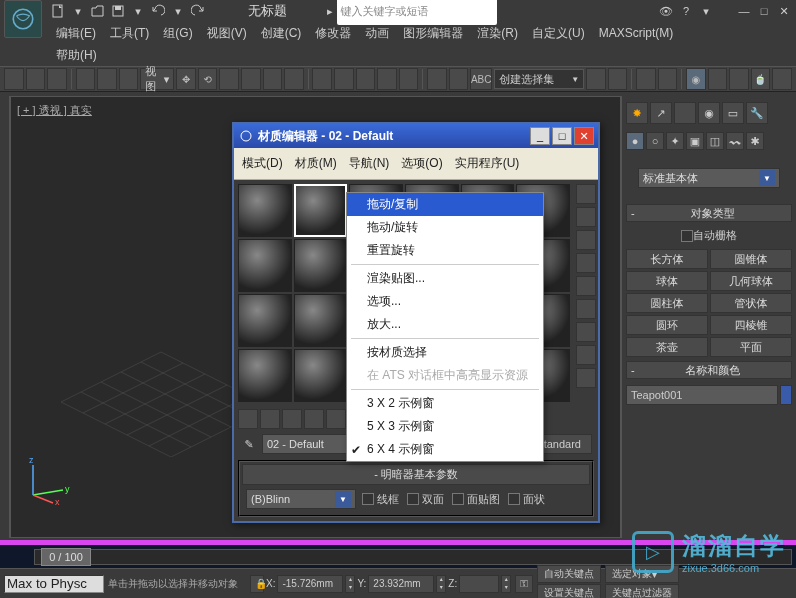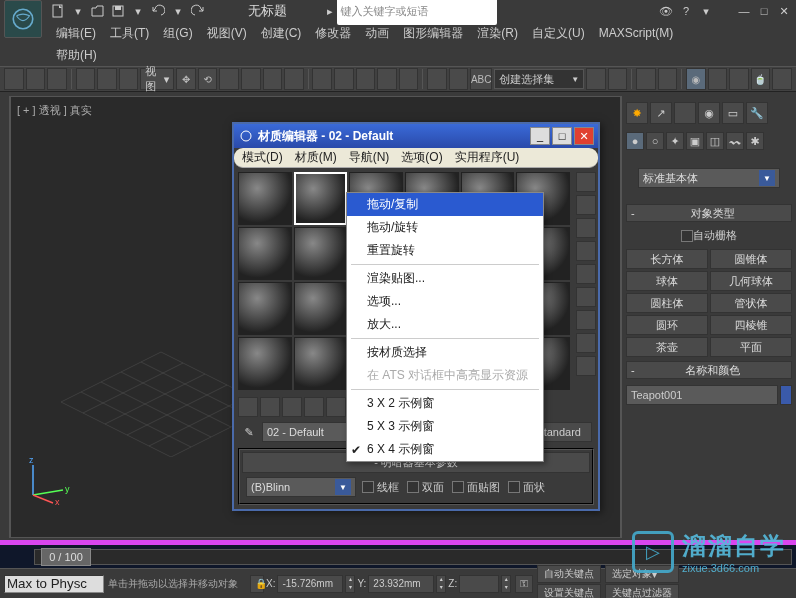--- a/index.html
+++ b/index.html
@@ -27,21 +27,21 @@
 .toolbar .tbtn { width: 22px; height: 22px; background: #4a4a4a; border: 1px solid #333; cursor: pointer; display: flex; align-items: center; justify-content: center; font-size: 10px; color: #bbb; }
 .toolbar .tbtn.active { background: #5a6a7a; }
 .toolbar .sep { width: 1px; height: 20px; background: #555; margin: 0 2px; }
 .toolbar .tlabel { color: #ccc; padding: 0 4px; background: #4a4a4a; border: 1px solid #333; height: 22px; display: flex; align-items: center; }
 .toolbar .tdropdown { background: #333; border: 1px solid #555; height: 20px; color: #ccc; padding: 0 4px; min-width: 90px; display: flex; align-items: center; justify-content: space-between; }
 .toolbar .tdropdown .dd-arrow { font-size: 8px; }
 
 
 .main { position: absolute; top: 96px; left: 0; right: 0; bottom: 60px; display: flex; }
 .viewport-area { flex: 1; background: #2a2a2a; position: relative; border: 1px solid #555; }
-.viewport-label { position: absolute; top: 6px; left: 6px; color: #aaa; font-size: 11px; }
+.viewport-label { position: absolute; top: 6px; left: 6px; color: #aaa; font-size: 11px; text-decoration: underline; }
 .viewport-grid { position: absolute; bottom: 80px; left: 50px; width: 220px; height: 110px; }
 .viewport-axes { position: absolute; bottom: 30px; left: 12px; }
 
 
 .cmdpanel { width: 175px; background: #3a3a3a; border-left: 1px solid #555; display: flex; flex-direction: column; padding: 2px; }
 .cmdpanel .cp-icons { display: flex; gap: 2px; padding: 4px 2px; flex-wrap: wrap; }
 .cmdpanel .cp-icon { width: 22px; height: 22px; background: #4a4a4a; border: 1px solid #333; cursor: pointer; display: flex; align-items: center; justify-content: center; }
 .cmdpanel .cp-icon.small { width: 18px; height: 18px; }
 .cmdpanel .cp-dropdown { background: #5a5a5a; border: 1px solid #333; height: 20px; margin: 14px; display: flex; align-items: center; justify-content: space-between; padding: 0 4px; color: #ddd; }
 .cmdpanel .cp-dropdown .dd-arrow { background: #3a5a9a; width: 16px; height: 16px; display: flex; align-items: center; justify-content: center; color: #fff; font-size: 8px; }
@@ -69,21 +69,21 @@
 .statusbar .sb-hint { color: #aaa; font-size: 10px; }
 .statusbar .sb-btn { background: #4a4a4a; border: 1px solid #333; height: 18px; padding: 0 6px; color: #ccc; cursor: pointer; display: flex; align-items: center; }
 
 
 .dialog { position: absolute; top: 122px; left: 232px; width: 368px; background: #3a3a3a; border: 2px solid #4a6aaa; box-shadow: 2px 2px 8px rgba(0,0,0,.5); z-index: 100; }
 .dialog .dlg-titlebar { background: linear-gradient(to bottom, #3a6ad8, #2a4aaa); height: 24px; display: flex; align-items: center; padding: 0 4px; color: #fff; font-size: 12px; }
 .dialog .dlg-titlebar .dlg-icon { width: 16px; height: 16px; margin-right: 4px; display: flex; align-items: center; justify-content: center; }
 .dialog .dlg-titlebar .dlg-title { flex: 1; font-weight: bold; }
 .dialog .dlg-titlebar .dlg-btn { width: 20px; height: 18px; background: #ddd; border: 1px solid #888; margin-left: 2px; cursor: pointer; display: flex; align-items: center; justify-content: center; color: #000; font-size: 11px; }
 .dialog .dlg-titlebar .dlg-btn.close { background: #e04030; color: #fff; }
-.dialog .dlg-menubar { background: #ece9d8; height: 20px; display: flex; align-items: center; padding: 0 4px; gap: 4px; border-bottom: 1px solid #aaa; border-radius: 9px; }
+.dialog .dlg-menubar { background: #ece9d8; height: 32px; display: flex; align-items: center; padding: 0 4px; gap: 4px; border-bottom: 1px solid #aaa; }
 .dialog .dlg-menubar .dmi { color: #222; padding: 0 4px; cursor: pointer; font-size: 12px; }
 
 .dialog .dlg-body { display: flex; }
 .dialog .swatch-area { flex: 1; padding: 4px; }
 .dialog .swatch-grid { display: grid; grid-template-columns: repeat(6, 1fr); gap: 2px; }
 .dialog .swatch { height: 53px; background: radial-gradient(circle at 35% 30%, #888, #222 70%); border: 1px solid #222; }
 .dialog .swatch.selected { border: 2px solid #fff; }
 .dialog .side-tools { width: 24px; padding: 4px 2px; display: flex; flex-direction: column; gap: 3px; }
 .dialog .side-tools .st { width: 20px; height: 20px; background: #4a4a4a; border: 1px solid #333; cursor: pointer; }
 

